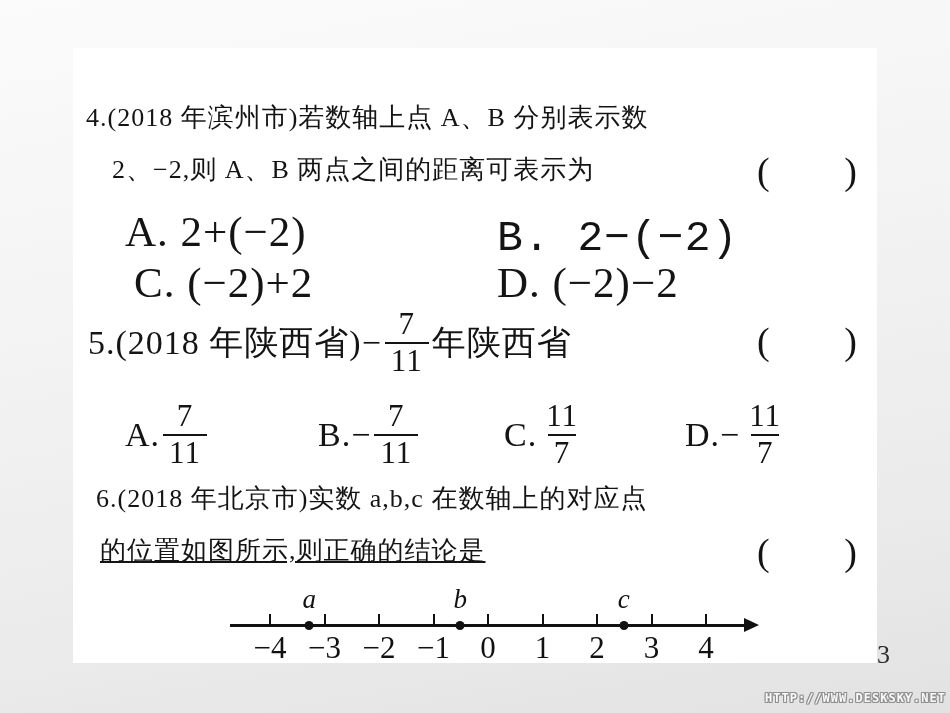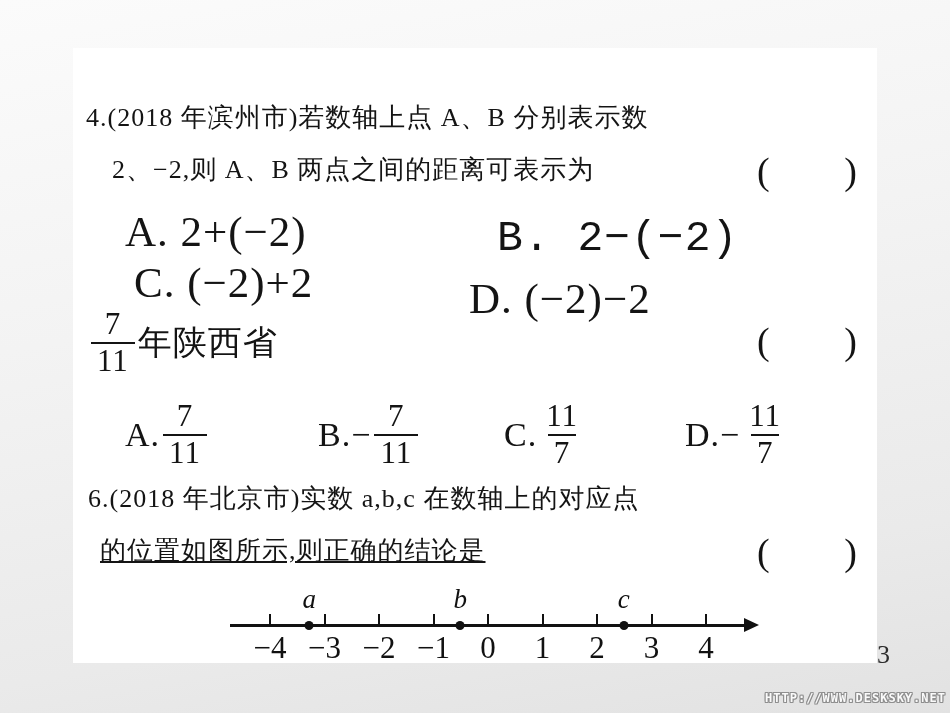--- a/index.html
+++ b/index.html
@@ -56,23 +56,24 @@
 
 <div class="abs tline" style="left:86px;top:103px;">4.(2018 年滨州市)若数轴上点 A、B 分别表示数</div>
 <div class="abs tline" style="left:112px;top:155px;">2、−2,则 A、B 两点之间的距离可表示为</div>
 <div class="parens" style="left:757px;top:152px;">
   <span>(</span>
   <span>)</span>
 </div>
 <div class="abs optline" style="left:125px;top:207px;">A. 2+(−2)</div>
 <div class="abs optline" style="left:497px;top:214px;font-family:Liberation Mono, monospace;">B. 2−(−2)</div>
 <div class="abs optline" style="left:134px;top:258px;">C. (−2)+2</div>
-<div class="abs optline" style="left:469px;top:258px;margin-top:16px;">D. (−2)−2</div>
+<div class="abs optline" style="left:497px;top:258px;">D. (−2)−2</div>
 
 <div class="stem-row" style="left:88px;top:300px;height:85px;">
+  <span>5.(2018 年陕西省)−</span>
   <span class="frac">
     <span class="num">7</span>
     <span class="den">11</span>
   </span>
   <span>年陕西省</span>
 </div>
 <div class="parens" style="left:757px;top:322px;">
   <span>(</span>
   <span>)</span>
 </div>
@@ -103,21 +104,21 @@
 </div>
 <div class="opt-row" style="left:685px;top:396px;height:78px;">
   <span>D.</span>
   <span class="sign">−</span>
   <span class="frac">
     <span class="num">11</span>
     <span class="den">7</span>
   </span>
 </div>
 
-<div class="abs tline" style="left:88px;top:484px;">6.(2018 年北京市)实数 a,b,c 在数轴上的对应点</div>
+<div class="abs tline" style="left:96px;top:484px;">6.(2018 年北京市)实数 a,b,c 在数轴上的对应点</div>
 <div class="abs tline" style="left:100px;top:536px;text-decoration:underline;">的位置如图所示,则正确的结论是</div>
 <div class="parens" style="left:757px;top:533px;">
   <span>(</span>
   <span>)</span>
 </div>
 
 <div id="numberline">
   <div class="axis-line"></div>
   <div class="axis-arrow"></div>
 <div class="tick" style="left: 269px;"></div>

